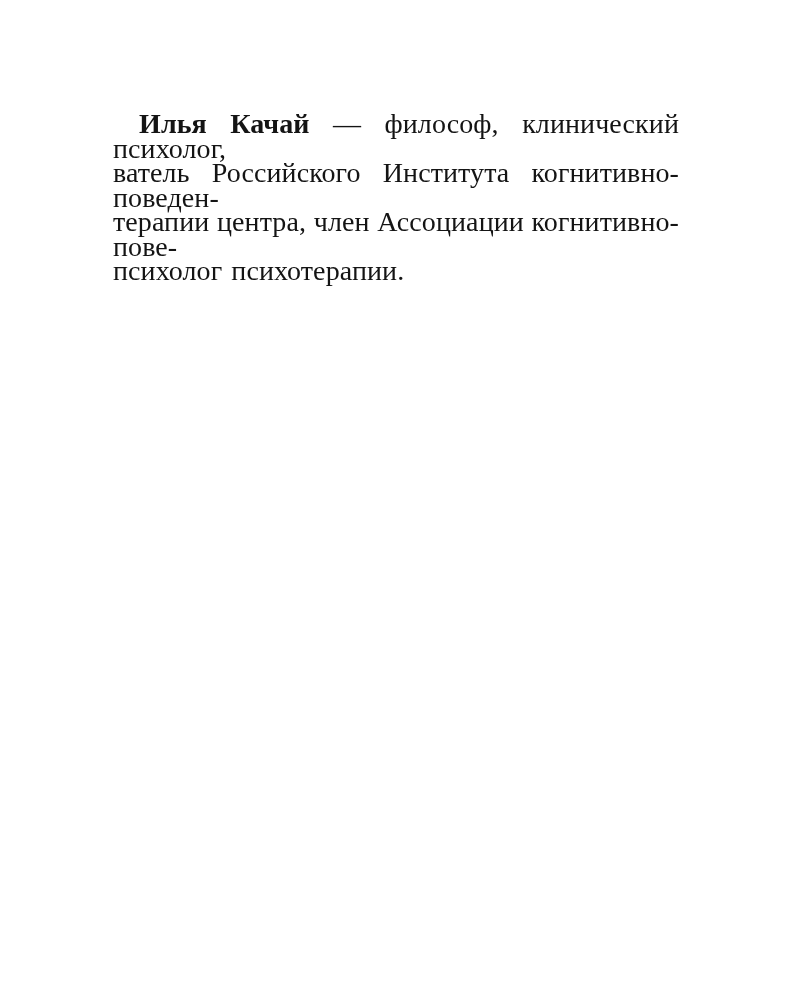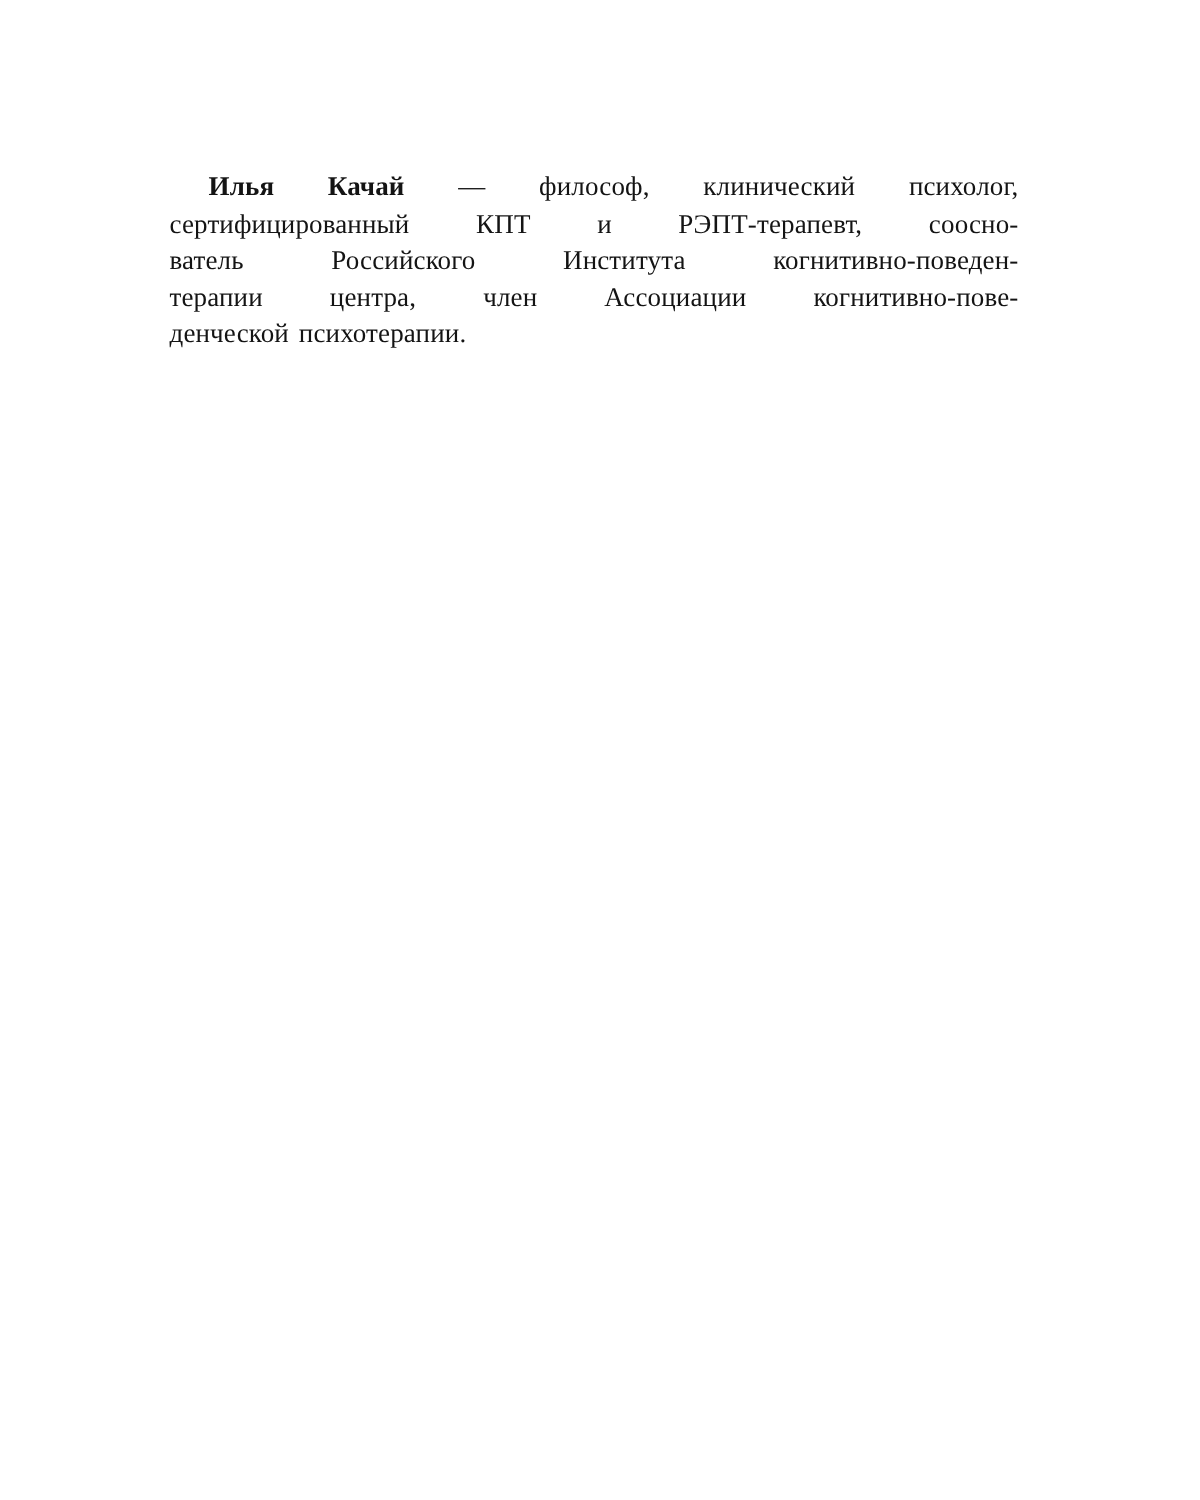--- a/index.html
+++ b/index.html
@@ -20,21 +20,21 @@
     top: 0;
     width: 800px;
     height: 1000px;
     background: #ffffff;
   }
   .author-paragraph {
     position: absolute;
     left: 113px;
     top: 112px;
     width: 566px;
-    font-size: 18px;
+    font-size: 28px;
     line-height: 24.5px;
     color: #141414;
     letter-spacing: 0.1px;
   }
   .para-line {
     text-align: justify;
     text-align-last: justify;
     white-space: normal;
   }
   .para-line.first {
@@ -50,18 +50,17 @@
   }
 </style>
 </head>
 <body>
 
 <div class="book-page">
   <div class="author-paragraph">
     <div class="para-line first">
       <span class="author-name">Илья Качай</span><span> — философ, клинический психолог,</span>
     </div>
-    <div class="para-line">сертифицированный КПТ и РЭПТ-терапевт, соосно-</div>
     <div class="para-line">ватель Российского Института когнитивно-поведен-</div>
     <div class="para-line">терапии центра, член Ассоциации когнитивно-пове-</div>
-    <div class="para-line last">денческой психотерапии.</div>
+    <div class="para-line last">психолог психотерапии.</div>
   </div>
 </div>
 
 </body></html>

